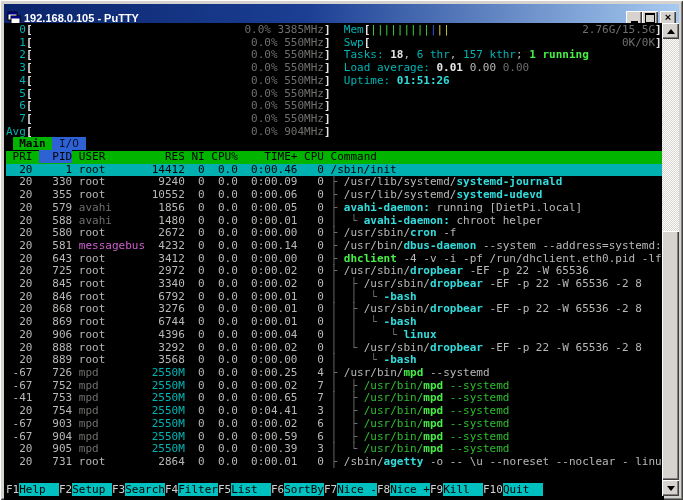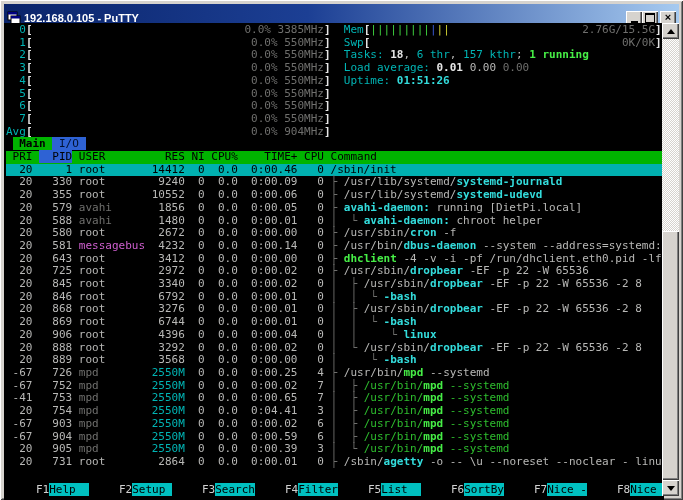--- a/index.html
+++ b/index.html
@@ -34,21 +34,21 @@
   .cBr{color:var(--white,#e6e6e6);font-weight:bold;}
   .cTree{color:var(--shadow,#6f6f6d);}
   .bG{color:var(--bar-green,#3fd43f);}
   .bB{color:var(--bar-blue,#3b5bd8);}
   .bY{color:var(--bar-yellow,#d2d234);}
   .tabAct{background:var(--header-bg,#00b400);color:#000;font-weight:bold;}
   .tabOth{background:var(--sort-header-bg,#2e62d4);color:#001030;}
   .hdr{background:var(--header-bg,#00b400);color:#000;}
   .hdrSort{background:var(--sort-header-bg,#2e62d4);color:#000;margin-top:20px;}
   .selrow{background:var(--selection-bg,#00b0b0);color:#000;}
-  .fkKey{color:#d0d0d0;margin-left:30px;}
+  .fkKey{color:#d0d0d0;}
   .fkLab{background:var(--fkey-bg,#00c0c0);color:#000;margin-top:24px;}
   .scrollbar{position:absolute;right:4px;top:23px;width:17px;height:473px;
     background-color:#d6d3ce;
     background-image:linear-gradient(45deg,#fff 25%,transparent 25%,transparent 75%,#fff 75%),
                      linear-gradient(45deg,#fff 25%,transparent 25%,transparent 75%,#fff 75%);
     background-size:2px 2px;background-position:0 0,1px 1px;}
   .sbtn{position:absolute;left:0;width:17px;height:16px;background:var(--chrome,#d6d3ce);
     box-shadow:inset 1px 1px 0 #fff, inset -1px -1px 0 #404040, inset -2px -2px 0 #808080;
     display:flex;align-items:center;justify-content:center;}
   .sbtn.up{top:0;} .sbtn.down{bottom:0;}

